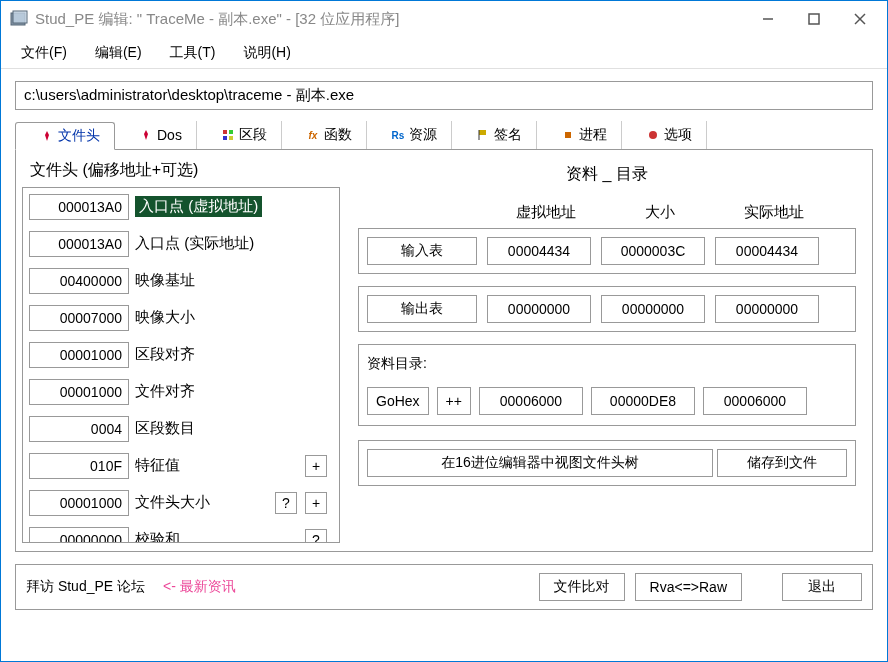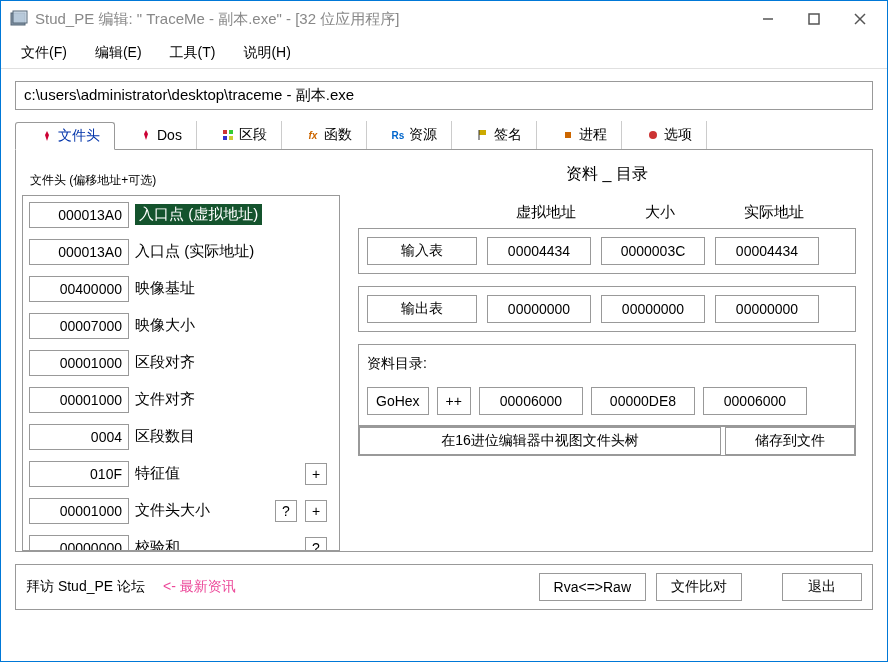--- a/index.html
+++ b/index.html
@@ -18,21 +18,21 @@
     .path-row { border: 1px solid #999; padding: 4px 8px; margin-bottom: 10px; font-size: 15px; background: #fff; }
     
     .tabs { display: flex; align-items: flex-end; border-bottom: 1px solid #999; height: 30px; }
     .tab { display: flex; align-items: center; padding: 4px 14px 4px 24px; border-right: 1px solid #ccc; height: 28px; gap: 4px; position: relative; }
     .tab.active { border: 1px solid #999; border-bottom: 1px solid #fff; margin-bottom: -1px; background: #fff; color: #0033aa; border-top-left-radius: 3px; border-top-right-radius: 3px; }
     .tab-icon { width: 14px; height: 14px; display: inline-flex; align-items: center; justify-content: center; }
     
     .panel { border: 1px solid #999; border-top: none; padding: 10px 6px 10px 6px; display: flex; gap: 8px; height: 402px; }
     
     .left-col { width: 318px; }
-    .left-title { font-size: 12px; margin: 12px 0 6px 8px; }
+    .left-title { font-size: 16px; margin: 0 0 6px 8px; }
     .list-box { border: 1px solid #999; height: 356px; overflow: hidden; position: relative; }
     .list-inner { overflow-y: scroll; height: 100%; }
     .list-row { display: flex; align-items: center; height: 37px; padding-left: 6px; gap: 6px; }
     .hex-val { border: 1px solid #999; width: 100px; height: 26px; display: flex; align-items: center; justify-content: flex-end; padding: 0 6px; font-family: inherit; }
     .row-label { font-size: 15px; }
     .row-label.hl { background: #14532d; color: #fff; padding: 1px 4px; }
     .sq-btn { border: 1px solid #999; width: 22px; height: 22px; display: flex; align-items: center; justify-content: center; font-size: 14px; margin-left: 2px; }
     
     .right-col { flex: 1; padding: 4px 10px 0 10px; }
     .right-title { text-align: center; font-size: 16px; margin-bottom: 18px; }
@@ -44,21 +44,21 @@
     .group-box { border: 1px solid #999; padding: 8px 8px; margin-bottom: 12px; display: flex; align-items: center; gap: 10px; }
     .btn { border: 1px solid #999; padding: 3px 14px; background: #fff; min-height: 28px; display: inline-flex; align-items: center; justify-content: center; }
     .val { border: 1px solid #999; width: 104px; height: 28px; display: flex; align-items: center; justify-content: center; font-family: inherit; }
     
     .dir-box { border: 1px solid #999; padding: 10px 8px; }
     .dir-row1 { display: flex; align-items: center; margin-bottom: 14px; }
     .combo { border: 1px solid #999; height: 28px; flex: 1; display: flex; align-items: center; justify-content: space-between; padding: 0 6px; }
     .dir-row2 { display: flex; align-items: center; gap: 8px; }
     .small-btn { border: 1px solid #999; padding: 3px 8px; min-height: 28px; display: inline-flex; align-items: center; }
     
-    .btn-row { border: 1px solid #999; padding: 0; display: flex; gap: 4px; }
+    .btn-row { border: 1px solid #999; padding: 8px; display: flex; gap: 4px; margin-top: 14px; }
     .btn-wide { border: 1px solid #999; padding: 4px 18px; flex: 1; text-align: center; }
     
     .footer { display: flex; align-items: center; gap: 10px; border: 1px solid #999; margin: 12px 14px 0 14px; padding: 8px 10px; }
     .footer .news { color: #ec4899; margin-left: 8px; }
     .footer .spacer { flex: 1; }
     
     ::-webkit-scrollbar { width: 18px; }
     ::-webkit-scrollbar-track { background: #f0f0f0; border-left: 1px solid #ccc; }
     ::-webkit-scrollbar-thumb { background: #ccc; border: 1px solid #999; }
     ::-webkit-scrollbar-button { background: #e8e8e8; height: 18px; border: 1px solid #999; }
@@ -278,16 +278,16 @@
         <div class="btn-wide" style="flex:0 0 130px">储存到文件</div>
       </div>
     </div>
   </div>
 </div>
 
 <div class="footer">
   <span>拜访 Stud_PE 论坛</span>
   <span class="news">&lt;- 最新资讯</span>
   <span class="spacer"></span>
+  <div class="btn">文件比对</div>
   <div class="btn">Rva&lt;=&gt;Raw</div>
-  <div class="btn">文件比对</div>
   <div class="btn" style="margin-left:30px;min-width:80px">退出</div>
 </div>
 
 </body></html>

